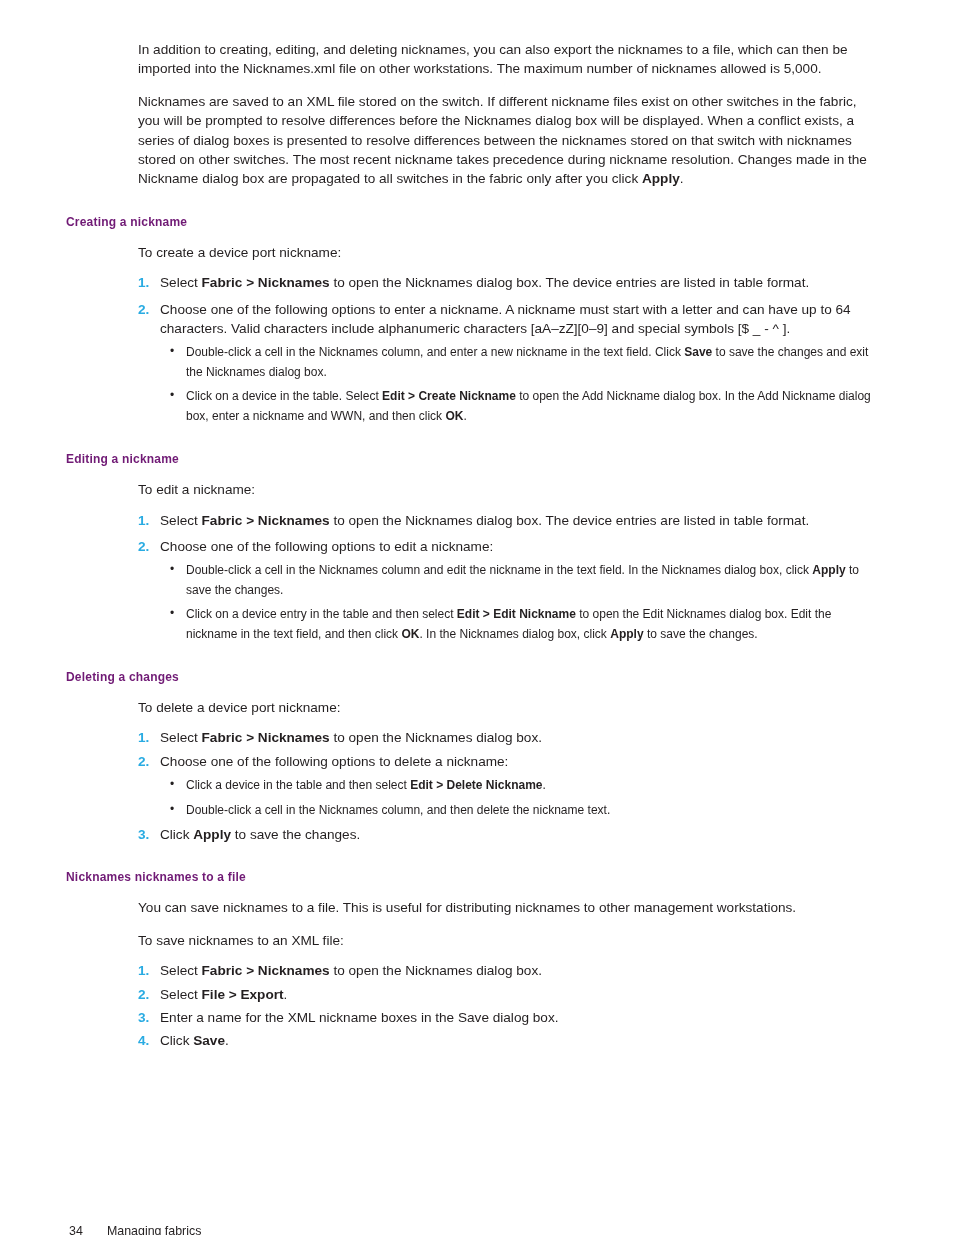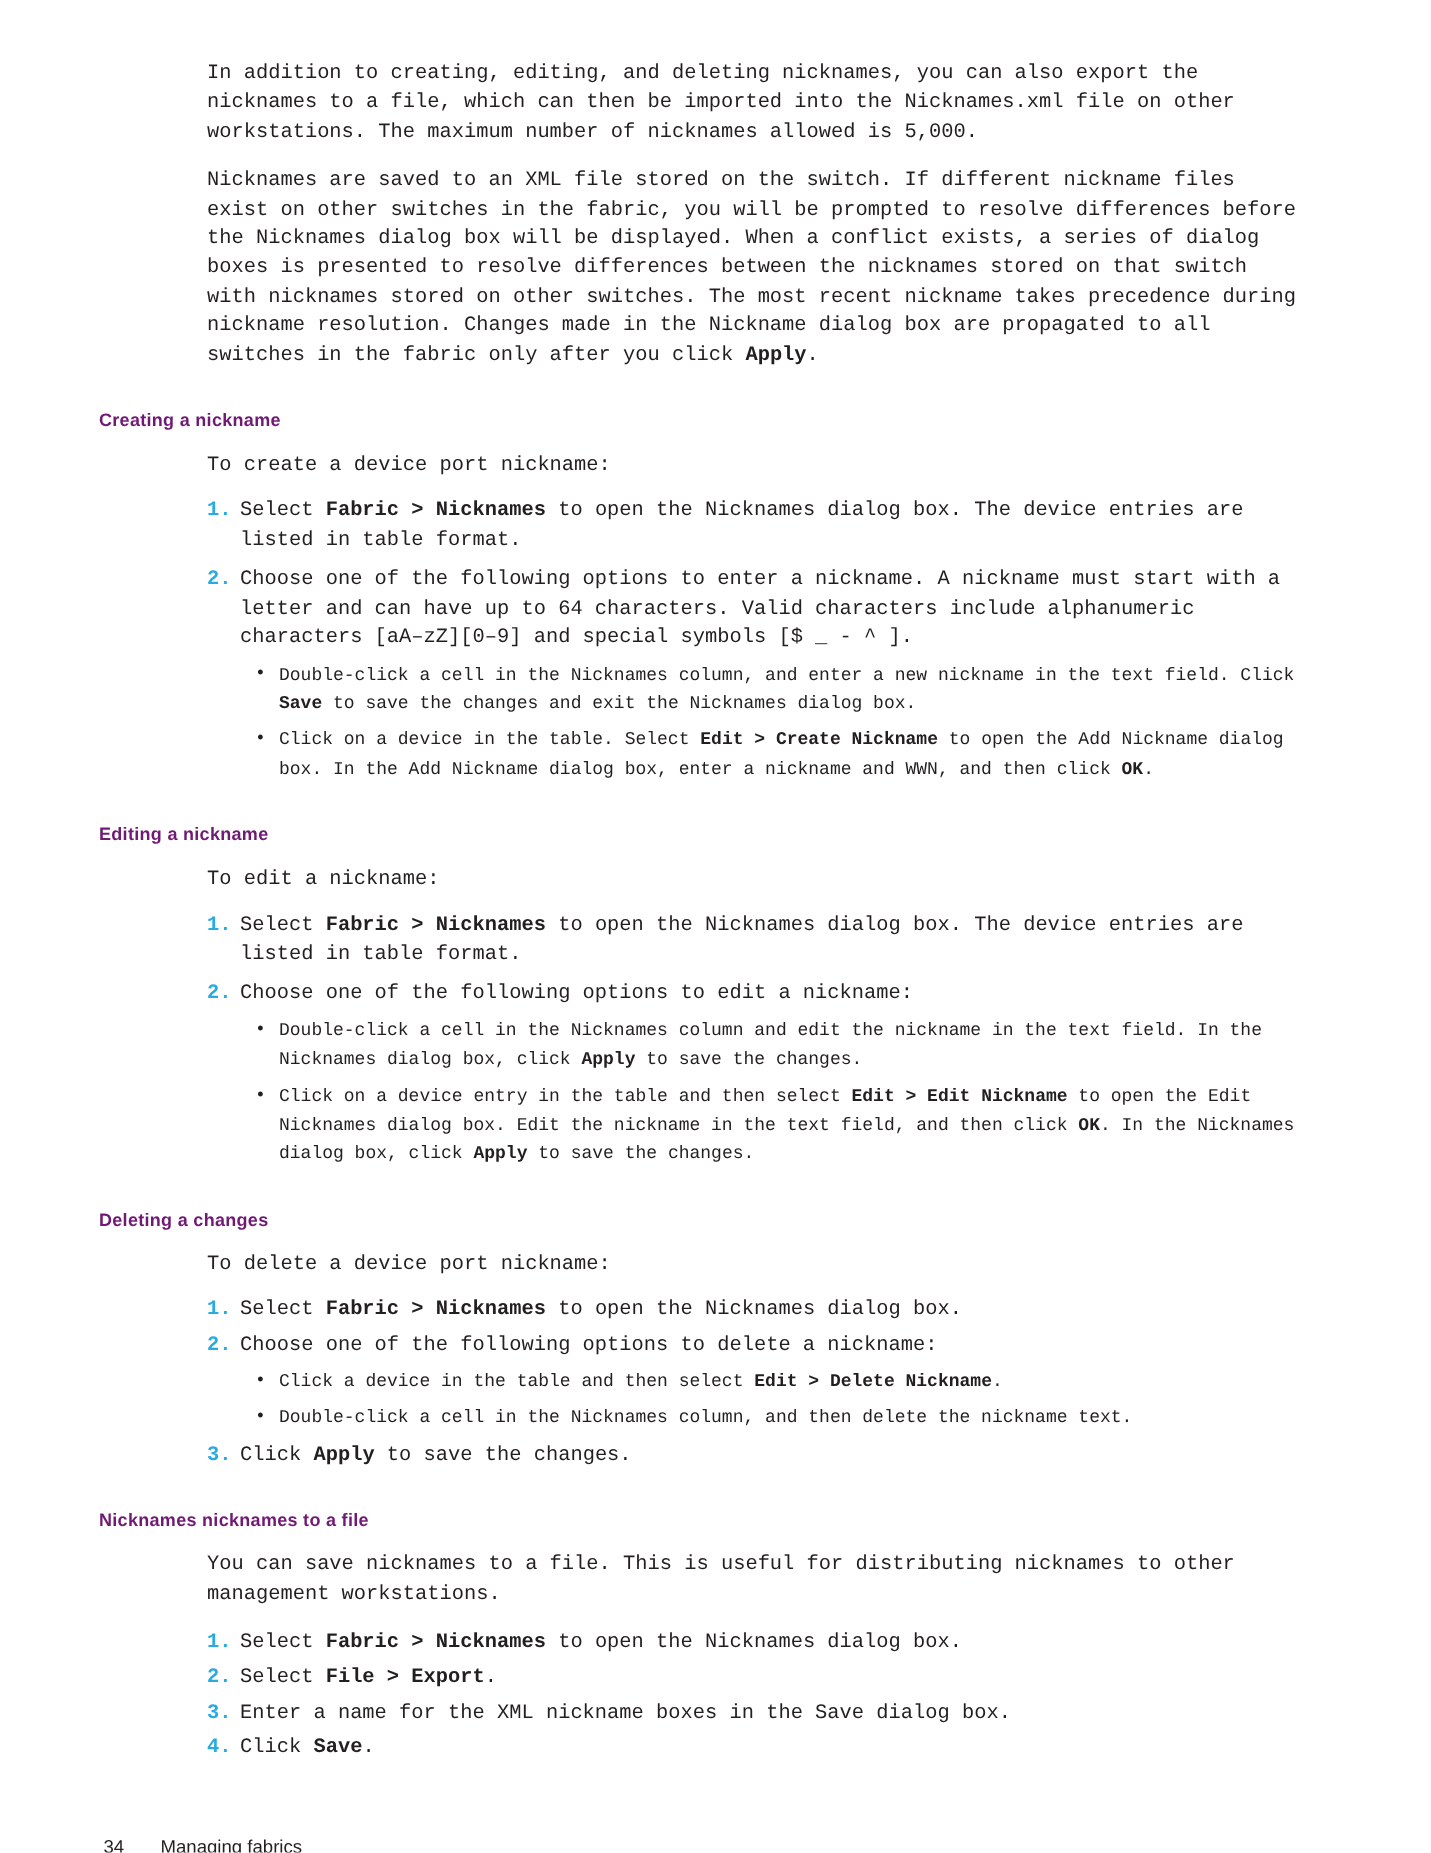--- a/index.html
+++ b/index.html
@@ -39,21 +39,20 @@
     line-height: 22px;
     letter-spacing: 0.2px;
     margin: 22px 0 10px 0;
   }
   .section-heading:first-child { margin-top: 0; }
 
   
   .body-block {
     margin-left: 72px;
     width: 734px;
-    font-family: Liberation Mono, monospace;
   }
   p.para {
     font-size: 13.6px;
     line-height: 19.4px;
     margin: 0 0 13px 0;
     text-align: left;
   }
   p.para.tight { margin-bottom: 11px; }
 
   
@@ -191,20 +190,21 @@
         </li>
 
         <li><span>Click </span><b>Apply</b><span> to save the changes.</span></li>
       </ol>
     </div>
 
     <h2 class="section-heading">Nicknames nicknames to a file</h2>
 
     <div class="body-block">
       <p class="para">You can save nicknames to a file. This is useful for distributing nicknames to other management workstations.</p>
+      <p class="para tight">To save nicknames to an XML file:</p>
 
       <ol class="steps">
         <li><span>Select </span><b>Fabric &gt; Nicknames</b><span> to open the Nicknames dialog box.</span></li>
 
         <li><span>Select </span><b>File &gt; Export</b><span>.</span></li>
 
         <li><span>Enter a name for the XML nickname boxes in the Save dialog box.</span></li>
 
         <li><span>Click </span><b>Save</b><span>.</span></li>
       </ol>

